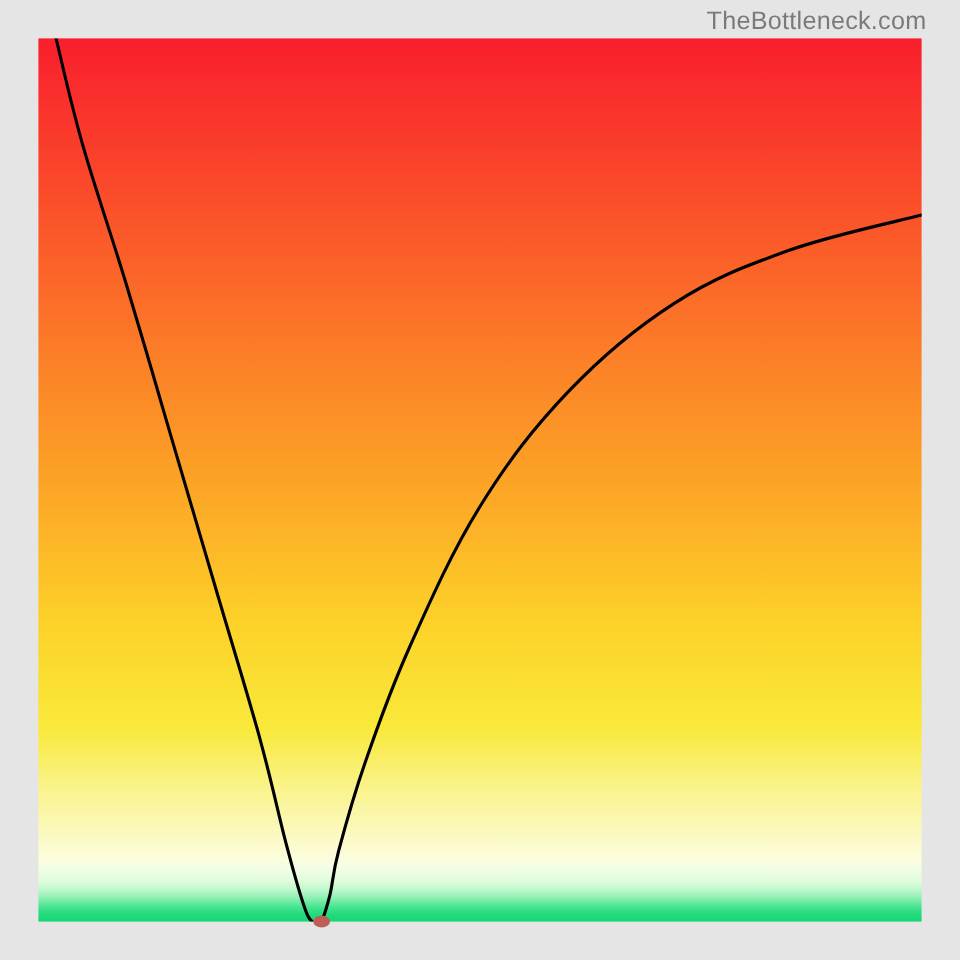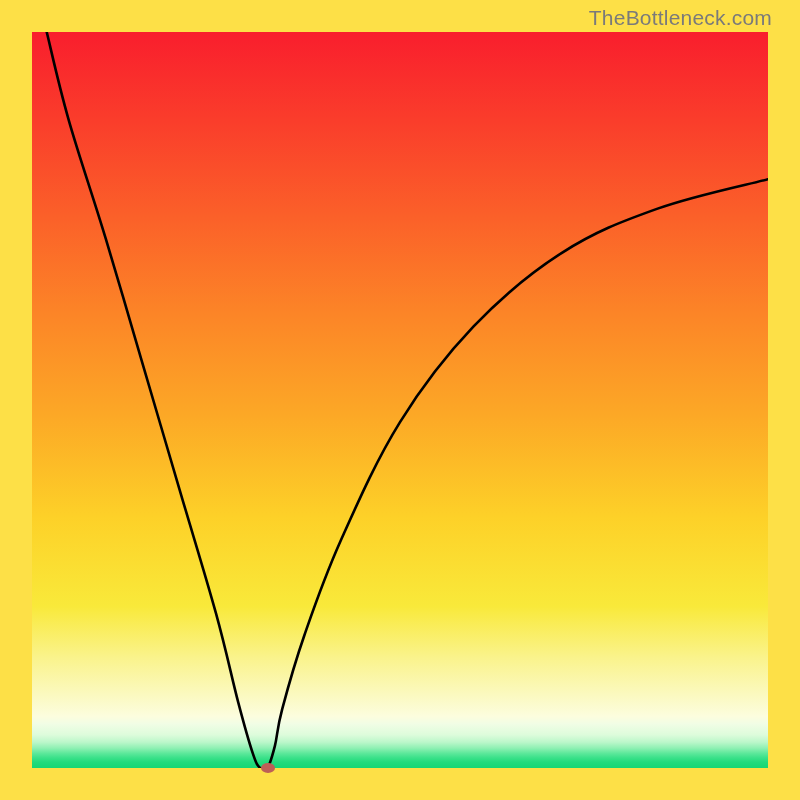--- a/index.html
+++ b/index.html
@@ -8,21 +8,21 @@
     width: 800px;
     height: 800px;
     background: #000;
     overflow: hidden;
     font-family: Arial, Helvetica, sans-serif;
   }
   .wrap {
     position: relative;
     width: 800px;
     height: 800px;
-    background: #fde047;
+    background: #e5e5e5;
   }
   .plot-area {
     position: absolute;
     left: 32px;
     top: 32px;
     width: 736px;
     height: 736px;
     
     background:
       linear-gradient(

